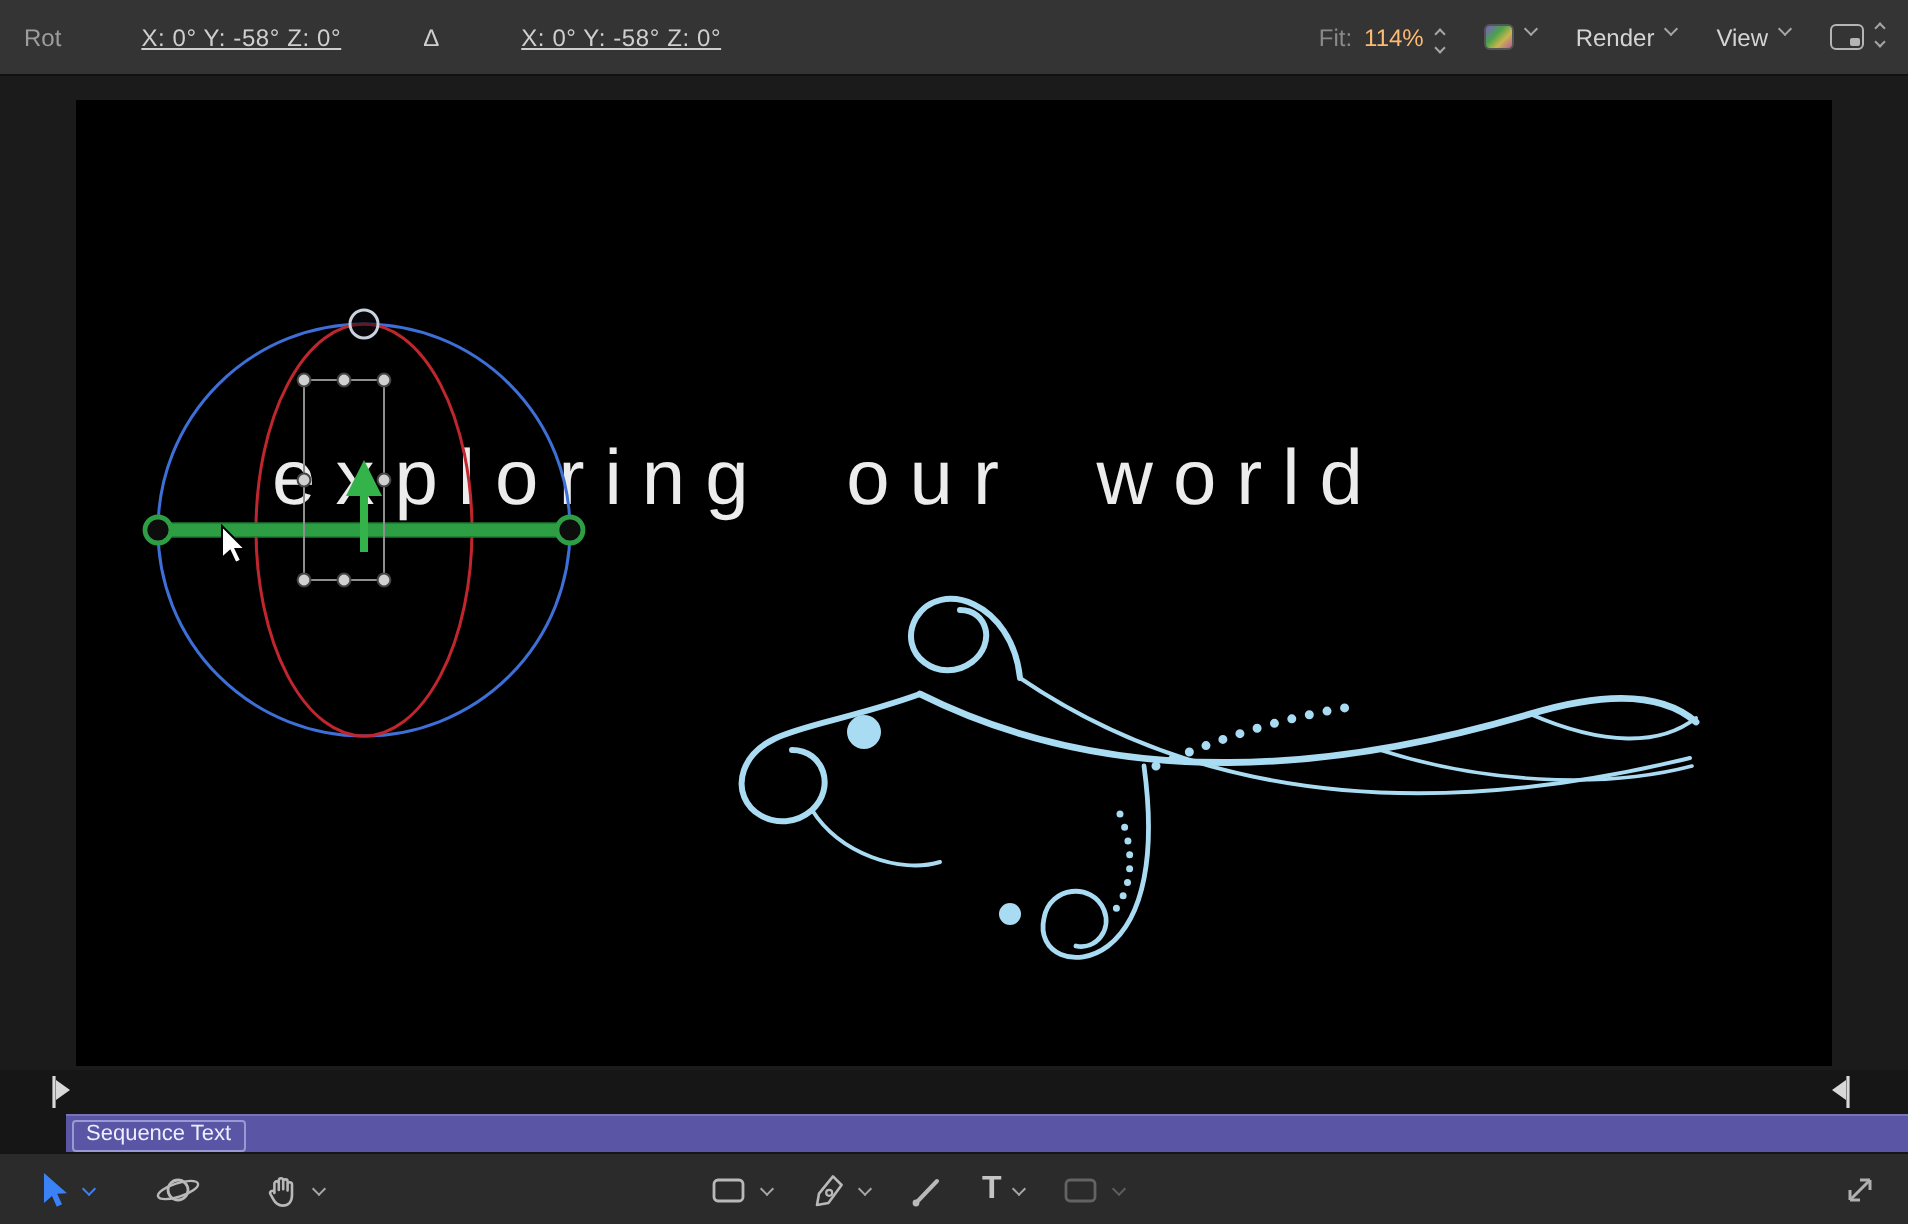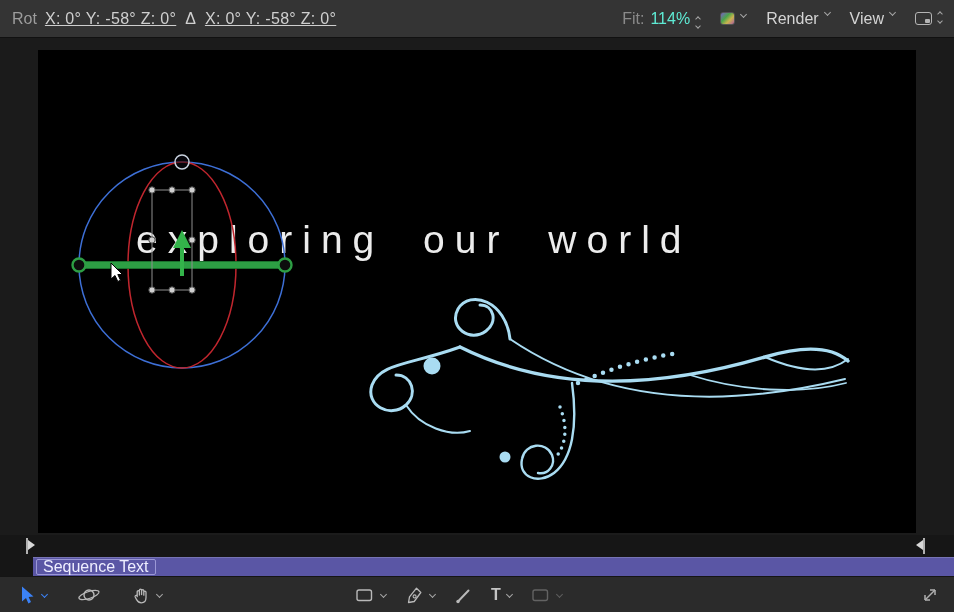--- a/index.html
+++ b/index.html
@@ -2,27 +2,27 @@
 <html><head>
 <meta charset="utf-8">
 <style>
   * { box-sizing: border-box; }
   body { margin:0; background:#141414; font-family:"Liberation Sans", sans-serif; }
   .app { position:relative; width:954px; height:612px; overflow:hidden; background:#1b1b1b; }
 
   
   .top-toolbar { position:absolute; top:0; left:0; right:0; height:38px; background:#343434;
     border-bottom:1px solid #111; display:flex; align-items:center; padding:0 12px;
-    color:#c6c6c6; font-size:16px; }
+    color:#c6c6c6; font-size:12px;gap:32px; }
   .rot-label { color:#9d9d9d; margin-right:8px; }
   .rot-vals { color:#cfcfcf; letter-spacing:.3px;text-decoration:underline; }
   .delta { margin:0 9px; color:#cfcfcf; }
   .tb-right { margin-left:auto; display:flex; align-items:center; gap:20px; }
   .fit-group { color:#8a8a8a; display:flex; align-items:flex-end; }
-  .fit-group .val { margin-left:6px; color:#5eead4; }
+  .fit-group .val { margin-left:6px; color:#fdba74; }
   .menu-item { display:flex; align-items:flex-start; color:#d4d4d4; cursor:default; }
   .chev { display:inline-block; width:5px; height:5px; border-right:1.5px solid #a6a6a6;
     border-bottom:1.5px solid #a6a6a6; transform:rotate(45deg); margin-left:6px; vertical-align:2px; }
   .chev.up { transform:rotate(-135deg); }
   .chev.blue { border-color:#3b82f7; }
   .chev.dim { border-color:#5e5e5e; }
   .stepper { display:inline-flex; flex-direction:column; gap:3px; margin-left:6px; }
   .stepper .chev { margin:0; width:4px; height:4px; }
   .swatch { display:inline-block; width:15px; height:13px; border-radius:3px; border:1px solid #555;
     background:linear-gradient(135deg,#7a5ec9 0%,#4aa34a 38%,#c9b44e 66%,#b35b9e 100%); }
@@ -43,21 +43,21 @@
 
   
   .mini-timeline { position:absolute; top:535px; left:0; right:0; height:22px; background:#161616; }
   .marker { position:absolute; top:3px; }
   .marker.left { left:25px; }
   .marker.right { right:28px; }
   .timeline-row { position:absolute; top:557px; left:0; right:0; height:19px; background:#161616; }
   .seq-bar { position:absolute; left:33px; right:0; top:0; height:19px; background:#5a56a5;
     box-shadow:inset 0 1px 0 rgba(255,255,255,.18); }
   .seq-label { display:inline-block; margin:2px 0 0 3px; padding:0 6px 1px 6px; border:1px solid #9b98d6;
-    border-radius:2px; font-size:16px; color:#eef; line-height:13px; }
+    border-radius:2px; font-size:11px; color:#eef; line-height:13px; }
 
   
   .bottom-toolbar { position:absolute; bottom:0; left:0; right:0; height:36px; background:#2b2b2b;
     border-top:1px solid #151515; display:flex; align-items:center; }
   .tool-group { display:flex; align-items:center; }
   .tool-group.left { padding-left:16px; gap:8px; }
   .tool-group.center { position:absolute; left:352px; gap:14px; }
   .tool-group.right { position:absolute; right:12px; }
   .tool { display:flex; align-items:center; padding:2px; }
   .tool.spaced { margin-left:18px; }

